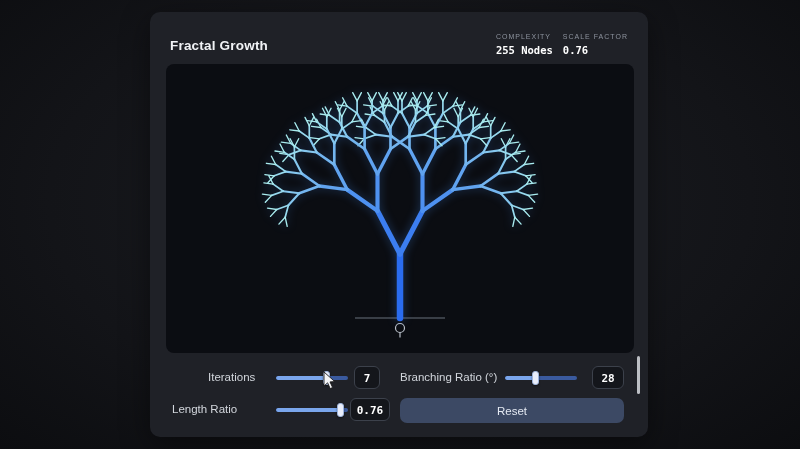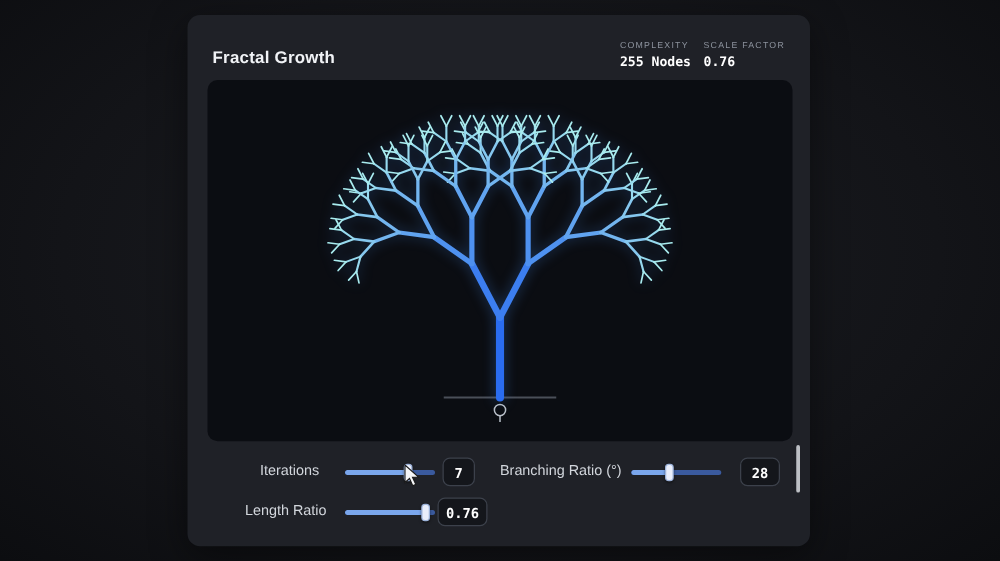--- a/index.html
+++ b/index.html
@@ -364,27 +364,28 @@
 
   <div class="ctl-label" style="left:250px;top:359px;">Branching Ratio (°)</div>
   <div class="slider" style="left:355px;top:359px;">
     <div class="track">
         <div class="fill" style="width: 43%;"></div>
       </div>
     <div class="thumb" style="left: calc(43% - 4px);"></div>
   </div>
   <div class="valbox" style="left:442px;top:354px;width:32px;">28</div>
 
-  <div class="ctl-label" style="left:22px;top:391px;margin-left:24px;">Length Ratio</div>
+  <div class="ctl-label" style="left:22px;top:391px;">Length Ratio</div>
   <div class="slider" style="left:126px;top:391px;">
     <div class="track">
         <div class="fill" style="width: 90%;"></div>
       </div>
     <div class="thumb" style="left: calc(90% - 4px);"></div>
   </div>
   <div class="valbox" style="left:200px;top:386px;width:40px;">0.76</div>
 
+  <button class="reset-btn">Reset</button>
 
 </div>
 
 <svg class="cursor" viewBox="0 0 16 20">
   <path d="M2,1 L2,15 L5.6,11.8 L8.2,17.6 L10.6,16.5 L8,10.9 L12.8,10.6 Z" fill="#f4f5f7" stroke="#1a1a1a" stroke-width="0.9"></path>
 </svg>
 
 </body></html>

